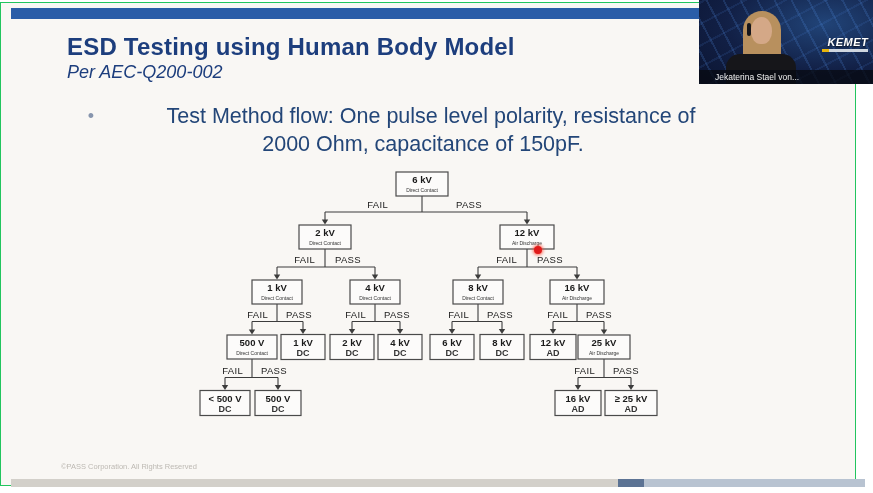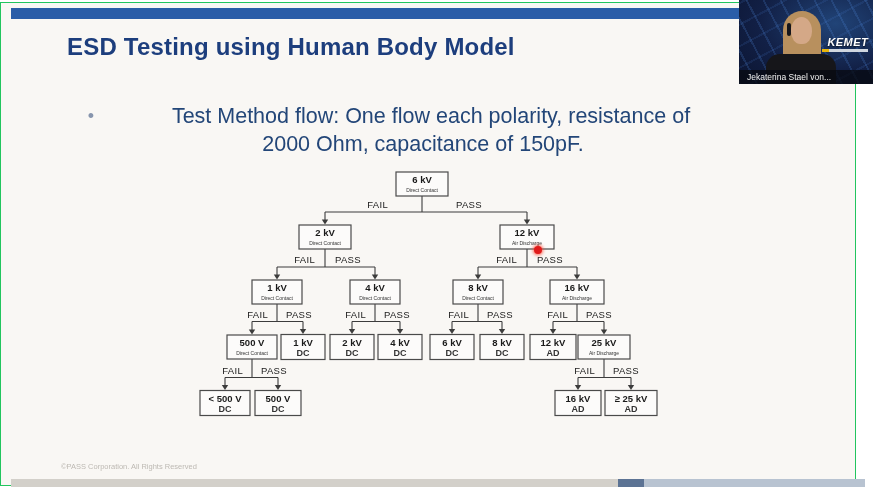--- a/index.html
+++ b/index.html
@@ -17,59 +17,60 @@
   .bullet-row{display:flex;}
   .bullet-dot{width:16px;color:#8795ad;font-size:18px;flex:0 0 16px;}
   .bullet-text{flex:1;}
   .bullet-line2{}
   .note{position:absolute;left:197px;top:441px;font-size:10.5px;color:#2e2e2e;}
   .copyright{position:absolute;left:60px;top:459px;font-size:7.5px;color:#bdb9b3;}
   #flow-svg{position:absolute;left:0;top:0;}
   .laser{position:absolute;left:534px;top:246px;width:8px;height:8px;border-radius:50%;
          background:#e01b1b;box-shadow:0 0 3px 1.5px rgba(255,70,50,.65);}
   
-  .cam{position:absolute;right:0;top:0;width:134px;height:84px;overflow:hidden;
+  .cam{position:absolute;right:0;top:0;width:174px;height:84px;overflow:hidden;
        background:
         repeating-linear-gradient(62deg, rgba(80,140,225,.20) 0 2px, transparent 2px 15px),
         repeating-linear-gradient(-28deg, rgba(70,125,210,.14) 0 2px, transparent 2px 19px),
         radial-gradient(ellipse at 72% 28%, #214478 0%, #122046 55%, #0b1430 100%);}
   .cam-hair{position:absolute;left:44px;top:11px;width:38px;height:58px;
             border-radius:19px 19px 14px 14px;background:#b8905e;}
   .cam-face{position:absolute;left:52px;top:17px;width:21px;height:27px;
             border-radius:50% 50% 45% 45%;background:#d4a887;}
   .cam-headset{position:absolute;left:48px;top:23px;width:4px;height:13px;
                border-radius:2px;background:#15151a;}
   .cam-body{position:absolute;left:27px;top:54px;width:70px;height:30px;
             border-radius:14px 14px 0 0;background:#16161a;}
   .cam-logo{position:absolute;right:5px;top:36px;text-align:right;}
   .cam-logo-text{color:#ffffff;font-weight:bold;font-style:italic;font-size:11px;
                  letter-spacing:.4px;text-shadow:0 1px 2px rgba(0,0,0,.8);}
   .cam-logo-bar{margin-top:1px;height:3px;width:46px;
                 background:linear-gradient(90deg,#e8b50c 0 7px,#cfd6df 7px 100%);}
   .cam-name{position:absolute;left:0;right:0;bottom:0;height:14px;
             background:rgba(8,10,18,.78);color:#f2f2f2;font-size:8.5px;
-            line-height:14px;padding-left:8px;}
+            line-height:14px;padding-left:16px;}
   
   .scrollbar{position:absolute;left:10px;top:476px;width:854px;height:8px;background:#d3d0ca;}
   .scroll-thumb{position:absolute;left:607px;top:0;width:26px;height:8px;background:#5c7394;}
   .scroll-right{position:absolute;left:633px;top:0;width:221px;height:8px;background:#b8c3d1;}
 </style>
 </head>
 <body>
 
 <div class="page">
   <div class="frame">
     <div class="topbar"></div>
 
     <div class="title">ESD Testing using Human Body Model</div>
+    <div class="subtitle">Per AEC-Q200-002</div>
 
     <div class="bullet-block">
       <div class="bullet-row">
         <span class="bullet-dot">•</span>
-        <span class="bullet-text">Test Method flow: One flow each polarity, resistance of</span>
+        <span class="bullet-text">Test Method flow: One pulse level polarity, resistance of</span>
       </div>
       <div class="bullet-line2">2000 Ohm, capacitance of 150pF.</div>
     </div>
 
     <div class="copyright">©PASS Corporation. All Rights Reserved</div>
 
     <div class="scrollbar">
       <div class="scroll-thumb"></div>
       <div class="scroll-right"></div>
     </div>

